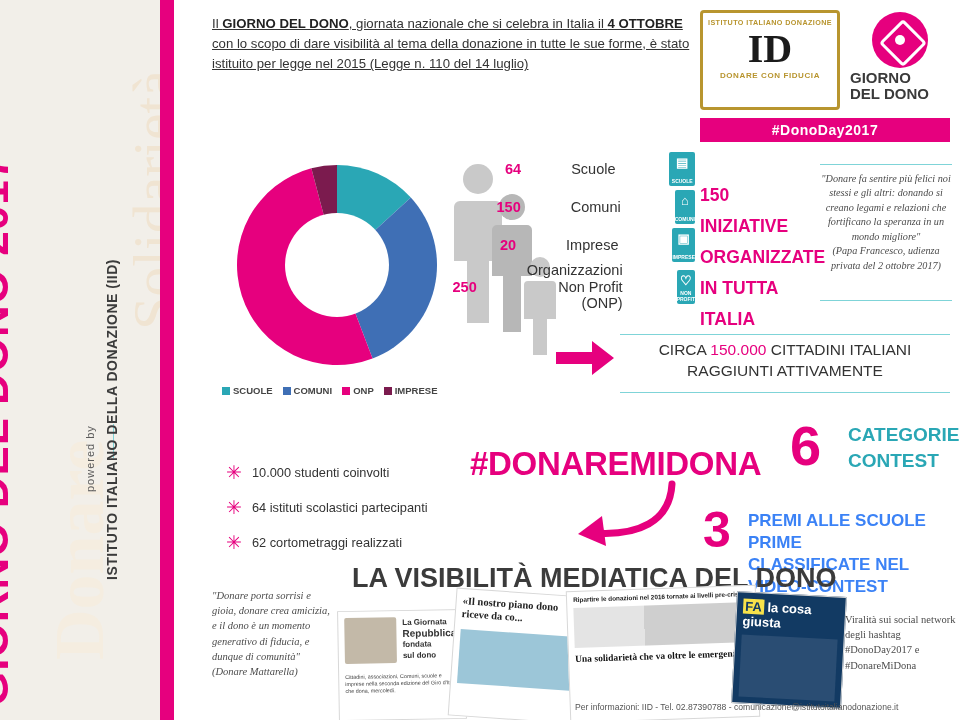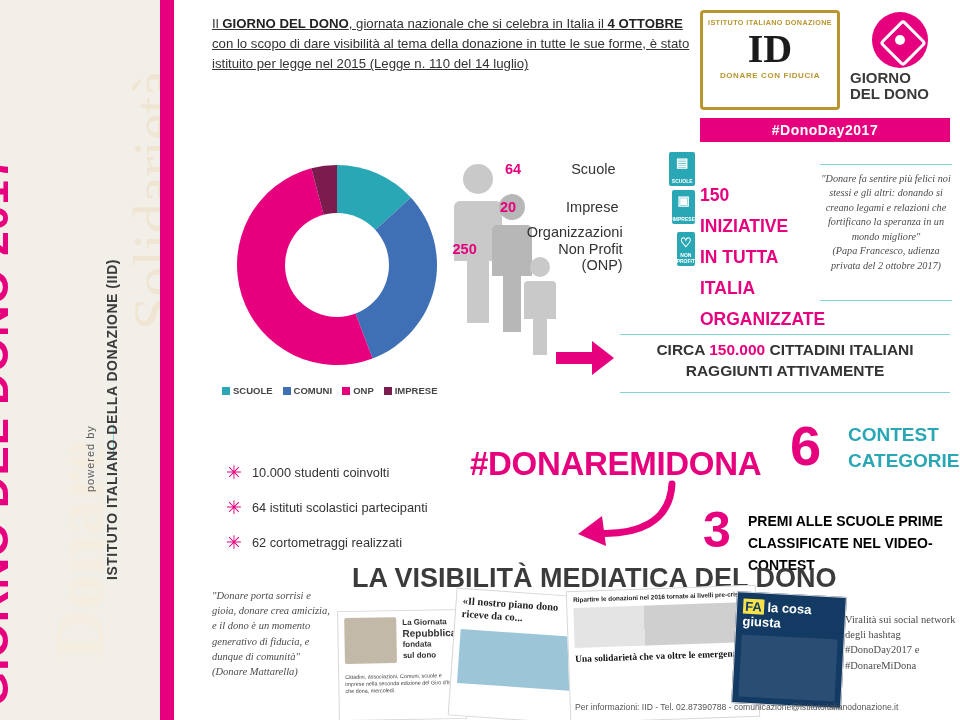--- a/index.html
+++ b/index.html
@@ -139,21 +139,21 @@
   .quote-papa {
     position:absolute; left:820px; top:172px; width:132px;
     font-family:"Liberation Serif", serif; font-style:italic;
     font-size:10.2px; color:#4b4b4b; line-height:1.42; text-align:center;
   }
   .divider-t { position:absolute; background:#7fd4d8; height:1px; }
 
   
   .cittadini {
     position:absolute; left:620px; top:340px; width:330px;
-    text-align:center; font-size:15.5px; font-weight:bold; color:#333; line-height:1.35;
+    text-align:center; font-size:15.5px; font-weight:normal; color:#333; line-height:1.35;
   }
   .cittadini .hl { color:#e6007e; }
   .arrow-pink { position:absolute; left:556px; top:340px; }
 
   
   .scuole-head {
     position:absolute; left:222px; top:408px; width:300px;
     font-family:"Liberation Serif", serif; font-size:15.5px; color:#444; line-height:1.3;
   }
   .scuole-head .pk { color:#e6007e; font-style:italic; }
@@ -165,21 +165,21 @@
   .hashbig {
     position:absolute; left:470px; top:445px;
     font-size:33px; font-weight:bold; color:#e6007e; letter-spacing:-.3px;
   }
   .arrow-curve { position:absolute; left:560px; top:478px; }
 
   
   .six { position:absolute; left:790px; top:418px; font-size:56px; font-weight:bold; color:#e6007e; line-height:56px;}
   .six-lab { position:absolute; left:848px; top:422px; font-size:19px; font-weight:bold; color:#2aa7b5; line-height:26px;}
   .three { position:absolute; left:703px; top:505px; font-size:50px; font-weight:bold; color:#e6007e; line-height:50px;}
-  .three-lab { position:absolute; left:748px; top:510px; font-size:14px; font-weight:bold; color:#000000; line-height:22px; }
+  .three-lab { position:absolute; left:748px; top:510px; font-size:17px; font-weight:bold; color:#3b82f6; line-height:22px; }
 
   
   .visib {
     position:absolute; left:352px; top:563px;
     font-size:27px; font-weight:bold; color:#3b3b3b;
   }
   .quote-matt {
     position:absolute; left:212px; top:588px; width:118px;
     font-family:"Liberation Serif", serif; font-style:italic;
     font-size:10.5px; color:#4b4b4b; line-height:1.45;
@@ -270,20 +270,28 @@
   <div class="stats">
     <div class="stat-row">
       <span class="num">64</span>
       <span class="lbl">Scuole</span>
       <span class="stat-ico">
           <span class="glyph">▤</span>
           <span>SCUOLE</span>
         </span>
     </div>
     <div class="stat-row">
+      <span class="num">150</span>
+      <span class="lbl">Comuni</span>
+      <span class="stat-ico">
+          <span class="glyph">⌂</span>
+          <span>COMUNI</span>
+        </span>
+    </div>
+    <div class="stat-row">
       <span class="num">20</span>
       <span class="lbl">Imprese</span>
       <span class="stat-ico">
           <span class="glyph">▣</span>
           <span>IMPRESE</span>
         </span>
     </div>
     <div class="stat-row" style="height:46px;">
       <span class="num">250</span>
       <span class="lbl">
@@ -292,22 +300,22 @@
       </span>
       <span class="stat-ico">
           <span class="glyph">♡</span>
           <span>NON PROFIT</span>
         </span>
     </div>
   </div>
 
   <div class="iniziative">
     <div>150 INIZIATIVE</div>
+    <div>ORGANIZZATE</div>
     <div>IN TUTTA ITALIA</div>
-    <div>ORGANIZZATE</div>
   </div>
 
   <div class="divider-t" style="left:820px; top:164px; width:132px;"></div>
   <div class="quote-papa">
     <span>"Donare fa sentire più felici noi stessi e gli altri: donando si creano legami e relazioni che fortificano la speranza in un mondo migliore"</span><br>
     <span>(Papa Francesco, udienza privata del 2 ottobre 2017)</span>
   </div>
   <div class="divider-t" style="left:820px; top:300px; width:132px;"></div>
 
   <div class="arrow-pink">
@@ -340,22 +348,22 @@
   <div class="hashbig">#DONAREMIDONA</div>
   <div class="arrow-curve">
     <svg width="120" height="70" viewBox="0 0 120 70">
       <path d="M112 6 C110 44 78 58 34 55" stroke="#e6007e" stroke-width="7" fill="none" stroke-linecap="round"></path>
       <path d="M42 38 L18 56 L46 68 z" fill="#e6007e"></path>
     </svg>
   </div>
 
   <div class="six">6</div>
   <div class="six-lab">
+    <div>CATEGORIE</div>
     <div>CONTEST</div>
-    <div>CATEGORIE</div>
   </div>
   <div class="three">3</div>
   <div class="three-lab">
     <div>PREMI ALLE SCUOLE PRIME</div>
     <div>CLASSIFICATE NEL VIDEO-CONTEST</div>
   </div>
 
   <div class="visib">LA VISIBILITÀ MEDIATICA DEL DONO</div>
   <div class="quote-matt">
     <span>"Donare porta sorrisi e gioia, donare crea amicizia, e il dono è un momento generativo di fiducia, e dunque di comunità"</span><br>

